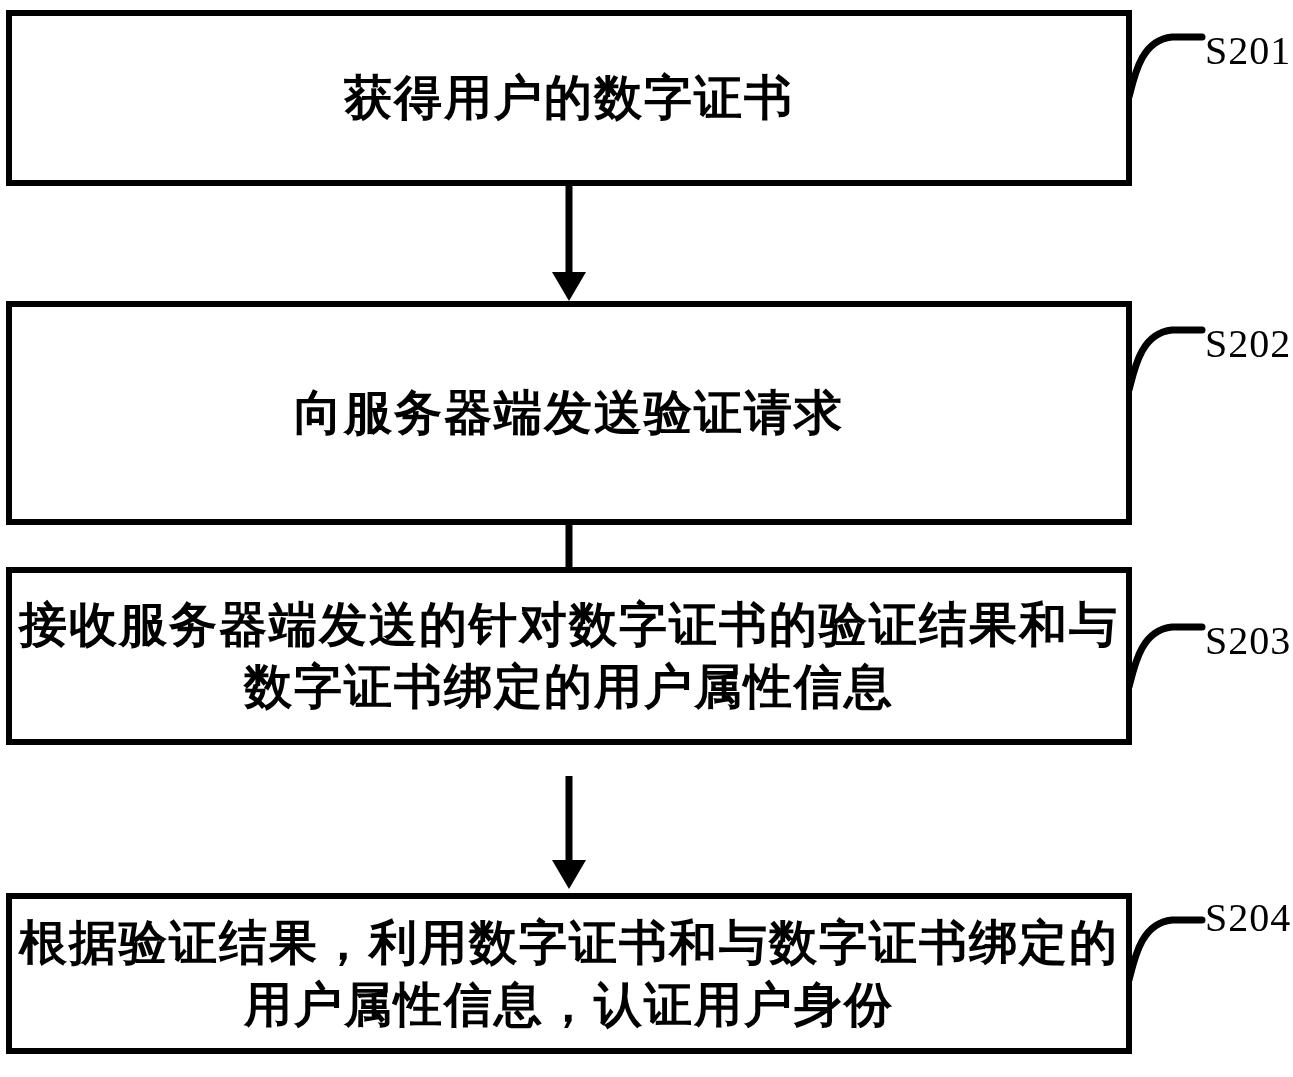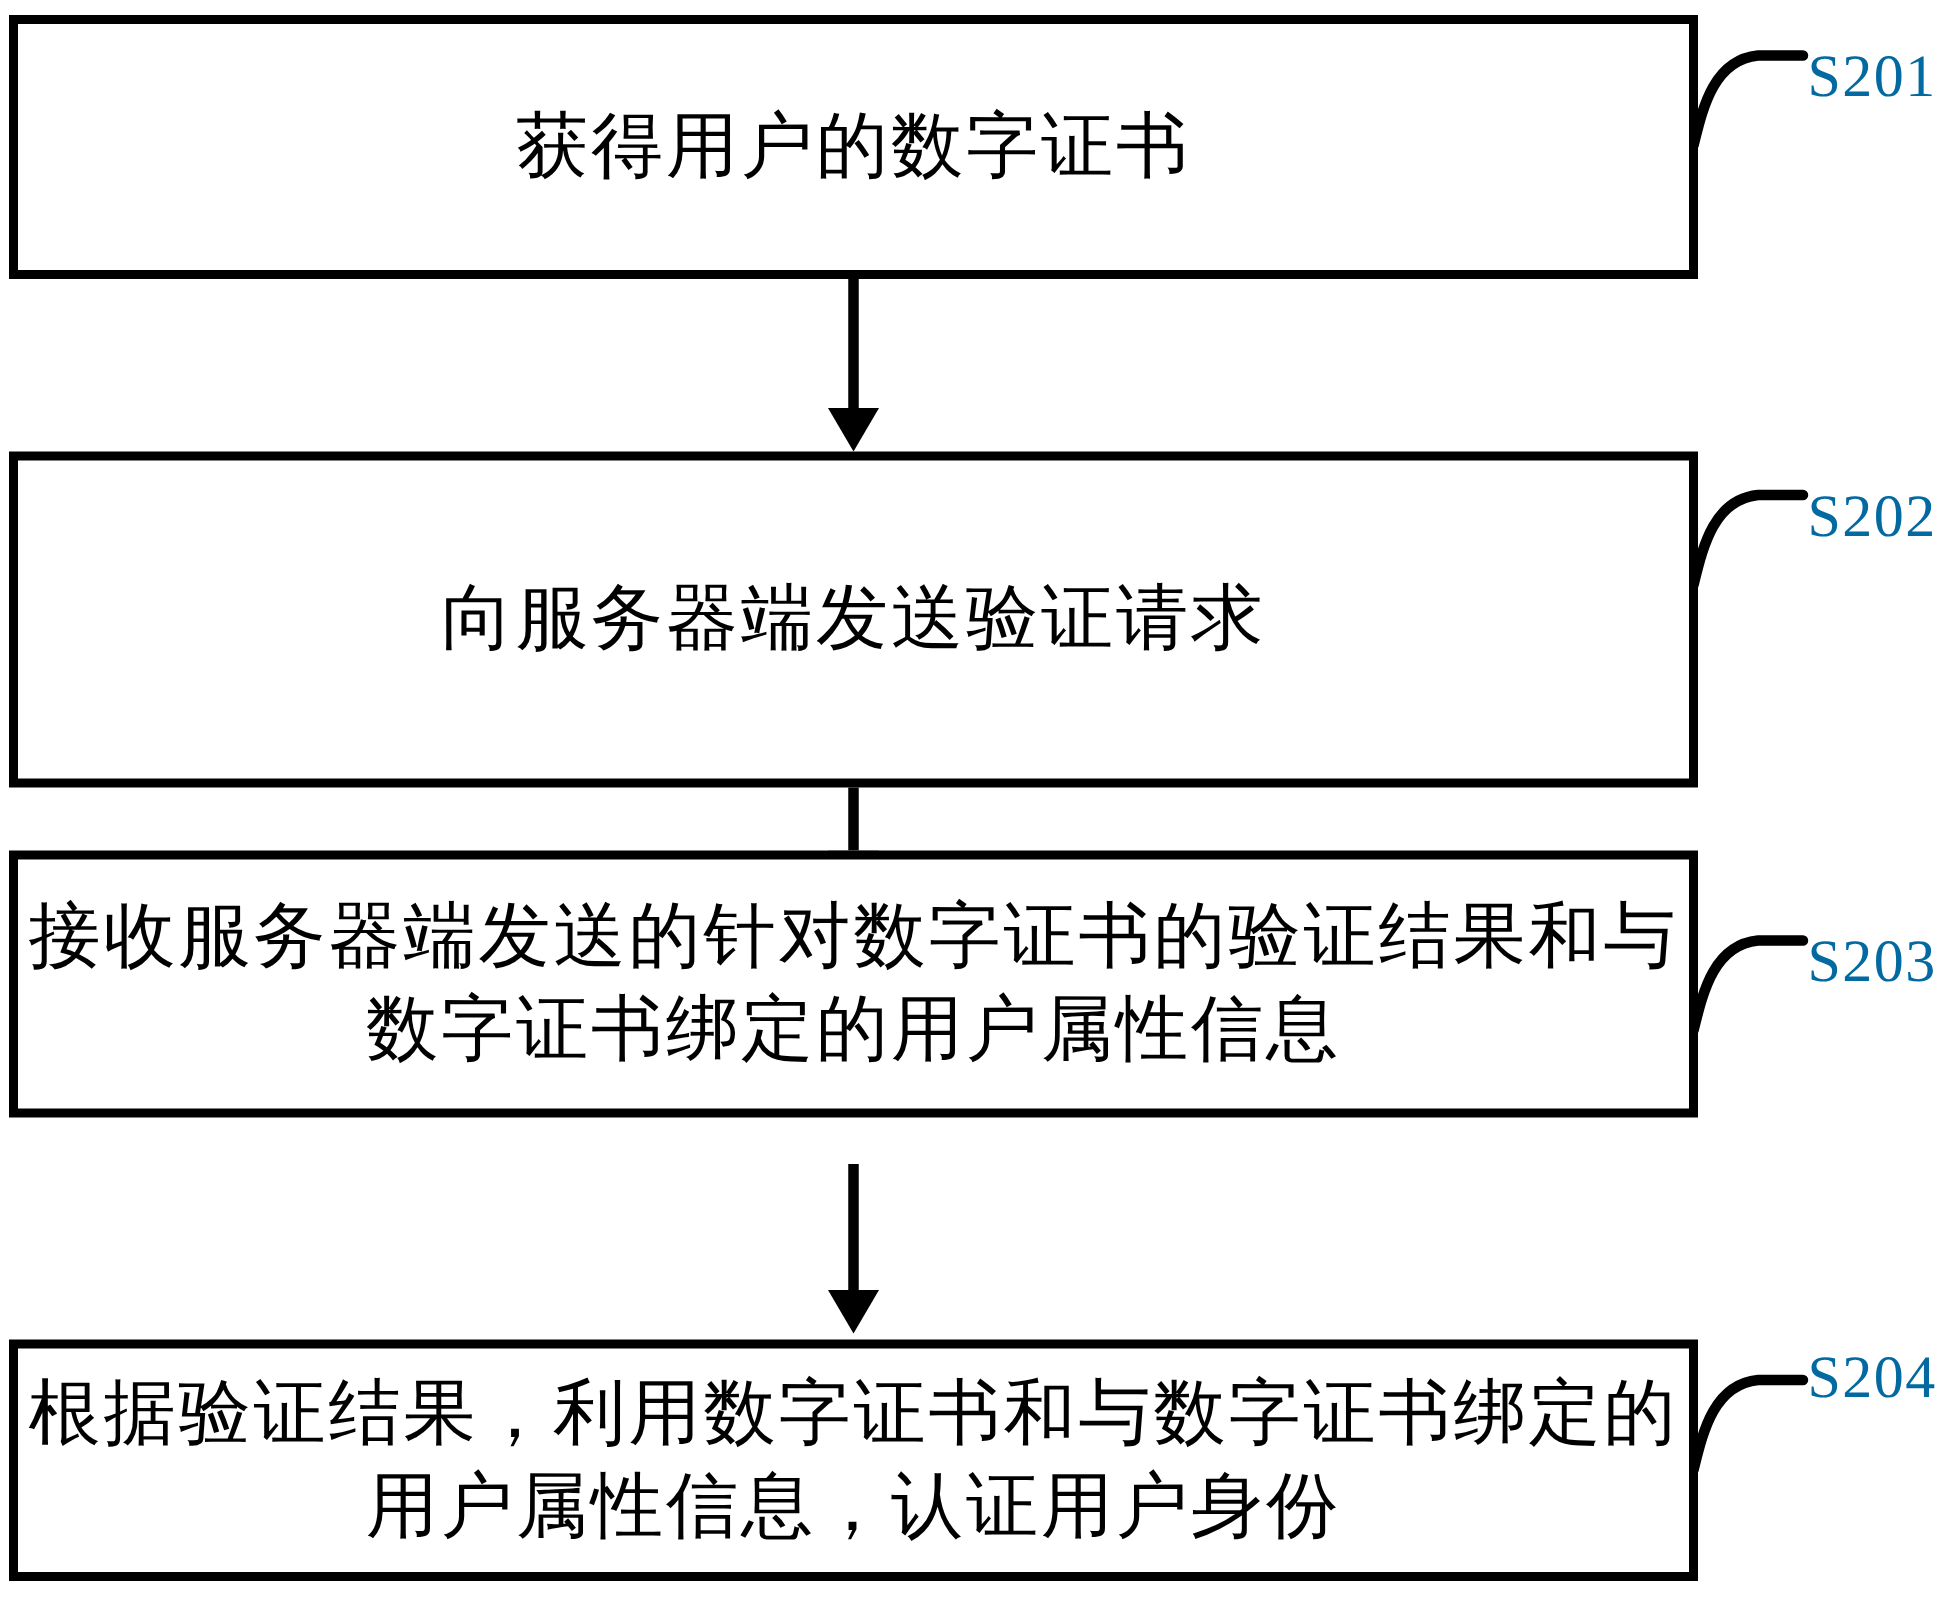--- a/index.html
+++ b/index.html
@@ -27,39 +27,40 @@
     position: absolute;
     left: 6px;
     width: 1126px;
     border: 6px solid #000000;
     box-sizing: border-box;
     background: #ffffff;
     display: flex;
     align-items: center;
     justify-content: center;
     text-align: center;
+    font-weight: bold;
   }
   .box-text {
     font-size: 48px;
     line-height: 62px;
     letter-spacing: 2px;
     color: #000000;
     white-space: pre-line;
     padding: 0 4px;
   }
   .box-1 { top: 10px;  height: 176px; }
   .box-2 { top: 301px; height: 224px; }
   .box-3 { top: 567px; height: 178px; }
   .box-4 { top: 893px; height: 161px; }
   .step-label {
     position: absolute;
     left: 1205px;
     font-size: 40px;
     line-height: 44px;
-    color: #0369a1;
+    color: #000000;
     letter-spacing: 1px;
     white-space: nowrap;
   }
   .label-1 { top: 29px; }
   .label-2 { top: 322px; }
   .label-3 { top: 619px; }
   .label-4 { top: 896px; }
 </style>
 </head>
 <body>

